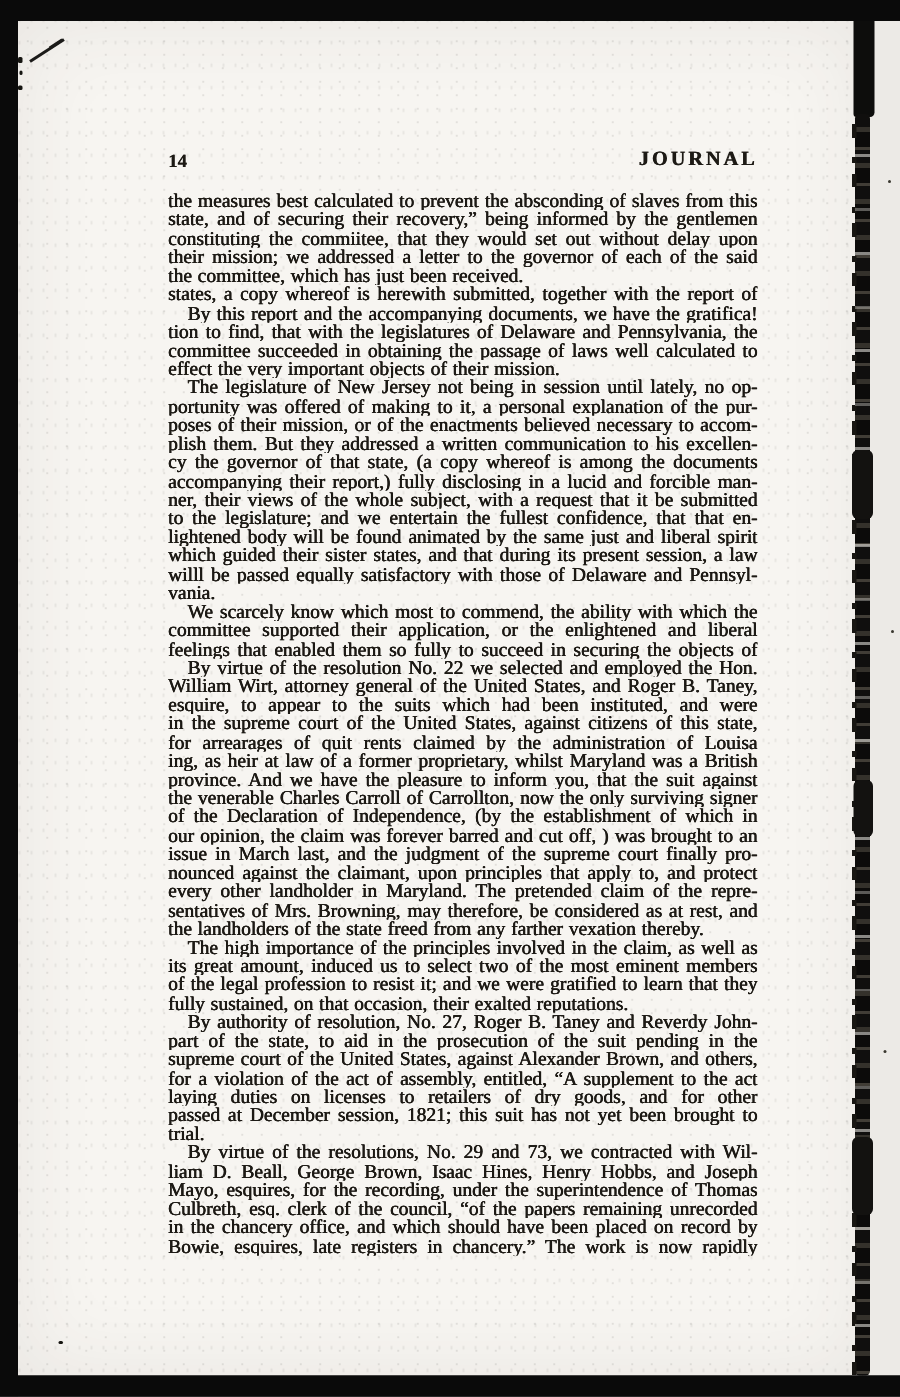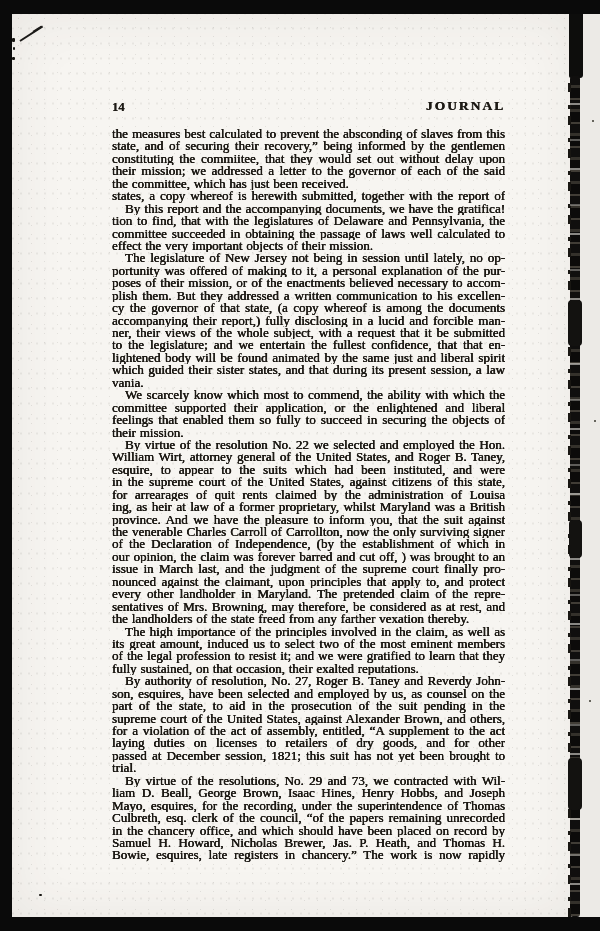--- a/index.html
+++ b/index.html
@@ -135,27 +135,27 @@
           <div class="line indent">The legislature of New Jersey not being in session until lately, no op-</div>
           <div class="line">portunity was offered of making to it, a personal explanation of the pur-</div>
           <div class="line">poses of their mission, or of the enactments believed necessary to accom-</div>
           <div class="line">plish them. But they addressed a written communication to his excellen-</div>
           <div class="line">cy the governor of that state, (a copy whereof is among the documents</div>
           <div class="line">accompanying their report,) fully disclosing in a lucid and forcible man-</div>
           <div class="line">ner, their views of the whole subject, with a request that it be submitted</div>
           <div class="line">to the legislature; and we entertain the fullest confidence, that that en-</div>
           <div class="line">lightened body will be found animated by the same just and liberal spirit</div>
           <div class="line">which guided their sister states, and that during its present session, a law</div>
+          <div class="line">willl be passed equally satisfactory with those of Delaware and Pennsyl-</div>
           <div class="line endline">vania.</div>
         </div>
         <div class="para">
           <div class="line indent">We scarcely know which most to commend, the ability with which the</div>
           <div class="line">committee supported their application, or the enlightened and liberal</div>
           <div class="line">feelings that enabled them so fully to succeed in securing the objects of</div>
-          <div class="line endline">their mission.</div>
         </div>
         <div class="para">
           <div class="line indent">By virtue of the resolution No. 22 we selected and employed the Hon.</div>
           <div class="line">William Wirt, attorney general of the United States, and Roger B. Taney,</div>
           <div class="line">esquire, to appear to the suits which had been instituted, and were pending</div>
           <div class="line">in the supreme court of the United States, against citizens of this state,</div>
           <div class="line">for arrearages of quit rents claimed by the administration of Louisa Brown-</div>
           <div class="line">ing, as heir at law of a former proprietary, whilst Maryland was a British</div>
           <div class="line">province. And we have the pleasure to inform you, that the suit against</div>
           <div class="line">the venerable Charles Carroll of Carrollton, now the only surviving signer</div>
@@ -168,35 +168,33 @@
           <div class="line endline">the landholders of the state freed from any farther vexation thereby.</div>
         </div>
         <div class="para">
           <div class="line indent">The high importance of the principles involved in the claim, as well as</div>
           <div class="line">its great amount, induced us to select two of the most eminent members</div>
           <div class="line">of the legal profession to resist it; and we were gratified to learn that they</div>
           <div class="line endline">fully sustained, on that occasion, their exalted reputations.</div>
         </div>
         <div class="para">
           <div class="line indent">By authority of resolution, No. 27, Roger B. Taney and Reverdy John-</div>
-          <div class="line">son, esquires, have been selected and employed by us, as counsel on the</div>
           <div class="line">part of the state, to aid in the prosecution of the suit pending in the</div>
           <div class="line">supreme court of the United States, against Alexander Brown, and others,</div>
           <div class="line">for a violation of the act of assembly, entitled, “A supplement to the act</div>
           <div class="line">laying duties on licenses to retailers of dry goods, and for other purposes,”</div>
           <div class="line">passed at December session, 1821; this suit has not yet been brought to</div>
           <div class="line endline">trial.</div>
         </div>
         <div class="para">
           <div class="line indent">By virtue of the resolutions, No. 29 and 73, we contracted with Wil-</div>
           <div class="line">liam D. Beall, George Brown, Isaac Hines, Henry Hobbs, and Joseph</div>
           <div class="line">Mayo, esquires, for the recording, under the superintendence of Thomas</div>
           <div class="line">Culbreth, esq. clerk of the council, “of the papers remaining unrecorded</div>
           <div class="line">in the chancery office, and which should have been placed on record by</div>
-          <div class="line">Samuel H. Howard, Nicholas Brewer, Jas. P. Heath, and Thomas H.</div>
           <div class="line">Bowie, esquires, late registers in chancery.” The work is now rapidly</div>
         </div>
       </div>
   </div>
 
   <div class="gutter-top"></div>
   <div class="gutter-line"></div>
   <div class="gutter-blob gb1"></div>
   <div class="gutter-blob gb2"></div>
   <div class="gutter-blob gb3"></div>

